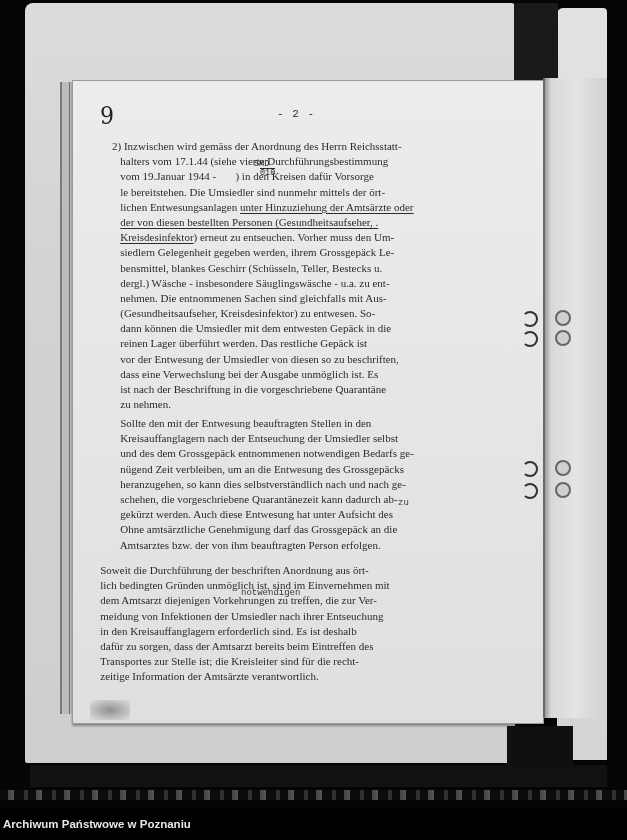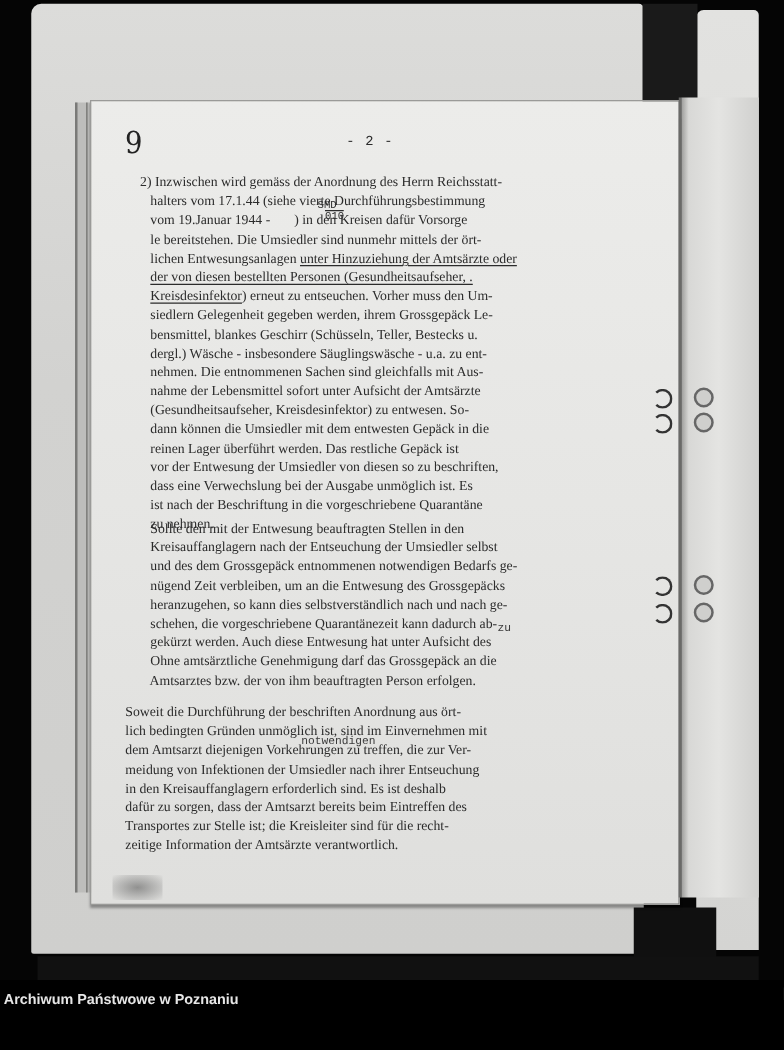--- a/index.html
+++ b/index.html
@@ -54,21 +54,21 @@
   .frac .bar { border-top: 1px solid #2b2b2b; margin-left: 12px; }
   .smudge { position: absolute; left: 90px; top: 700px; width: 40px; height: 20px; background: radial-gradient(ellipse, rgba(80,80,80,0.55), rgba(80,80,80,0)); }
   .film-strip {
     position: absolute; left: 30px; top: 765px; width: 577px; height: 22px; background: #111;
   }
   .film-noise {
     position: absolute; left: 0; top: 790px; width: 627px; height: 10px;
     background: repeating-linear-gradient(90deg, #111 0, #111 8px, #777 8px, #999 14px, #111 14px, #111 24px, #555 24px, #555 28px);
     opacity: 0.55;
   }
-  .footer { position: absolute; left: 0; top: 784px; width: 627px; height: 32px; background: #000; }
+  .footer { position: absolute; left: 0; top: 808px; width: 627px; height: 32px; background: #000; }
   .footer-label {
     position: absolute; left: 3px; top: 10px; font-family: "Liberation Sans", sans-serif;
     font-size: 11.5px; font-weight: bold; color: #e6e6e6;
   }
 </style>
 </head>
 <body>
 
 <div class="viewer">
   <div class="back-sheet"></div>
@@ -101,21 +101,20 @@
     <span class="line">   halters vom 17.1.44 (siehe vierte Durchführungsbestimmung</span>
     <span class="line">   vom 19.Januar 1944 -       ) in den Kreisen dafür Vorsorge</span>
     <span class="line">   le bereitstehen. Die Umsiedler sind nunmehr mittels der ört-</span>
     <span class="line"><span>   lichen Entwesungsanlagen </span><span class="ul">unter Hinzuziehung der Amtsärzte oder</span></span>
     <span class="line"><span>   </span><span class="ul">der von diesen bestellten Personen (Gesundheitsaufseher, .</span></span>
     <span class="line"><span>   </span><span class="ul">Kreisdesinfektor</span><span>) erneut zu entseuchen. Vorher muss den Um-</span></span>
     <span class="line">   siedlern Gelegenheit gegeben werden, ihrem Grossgepäck Le-</span>
     <span class="line">   bensmittel, blankes Geschirr (Schüsseln, Teller, Bestecks u.</span>
     <span class="line">   dergl.) Wäsche - insbesondere Säuglingswäsche - u.a. zu ent-</span>
     <span class="line">   nehmen. Die entnommenen Sachen sind gleichfalls mit Aus-</span>
-    <span class="line">   nahme der Lebensmittel sofort unter Aufsicht der Amtsärzte</span>
     <span class="line">   (Gesundheitsaufseher, Kreisdesinfektor) zu entwesen. So-</span>
     <span class="line">   dann können die Umsiedler mit dem entwesten Gepäck in die</span>
     <span class="line">   reinen Lager überführt werden. Das restliche Gepäck ist</span>
     <span class="line">   vor der Entwesung der Umsiedler von diesen so zu beschriften,</span>
     <span class="line">   dass eine Verwechslung bei der Ausgabe unmöglich ist. Es</span>
     <span class="line">   ist nach der Beschriftung in die vorgeschriebene Quarantäne</span>
     <span class="line">   zu nehmen.</span>
   </div>
 
   <div class="text-block" style="top:416px;">

